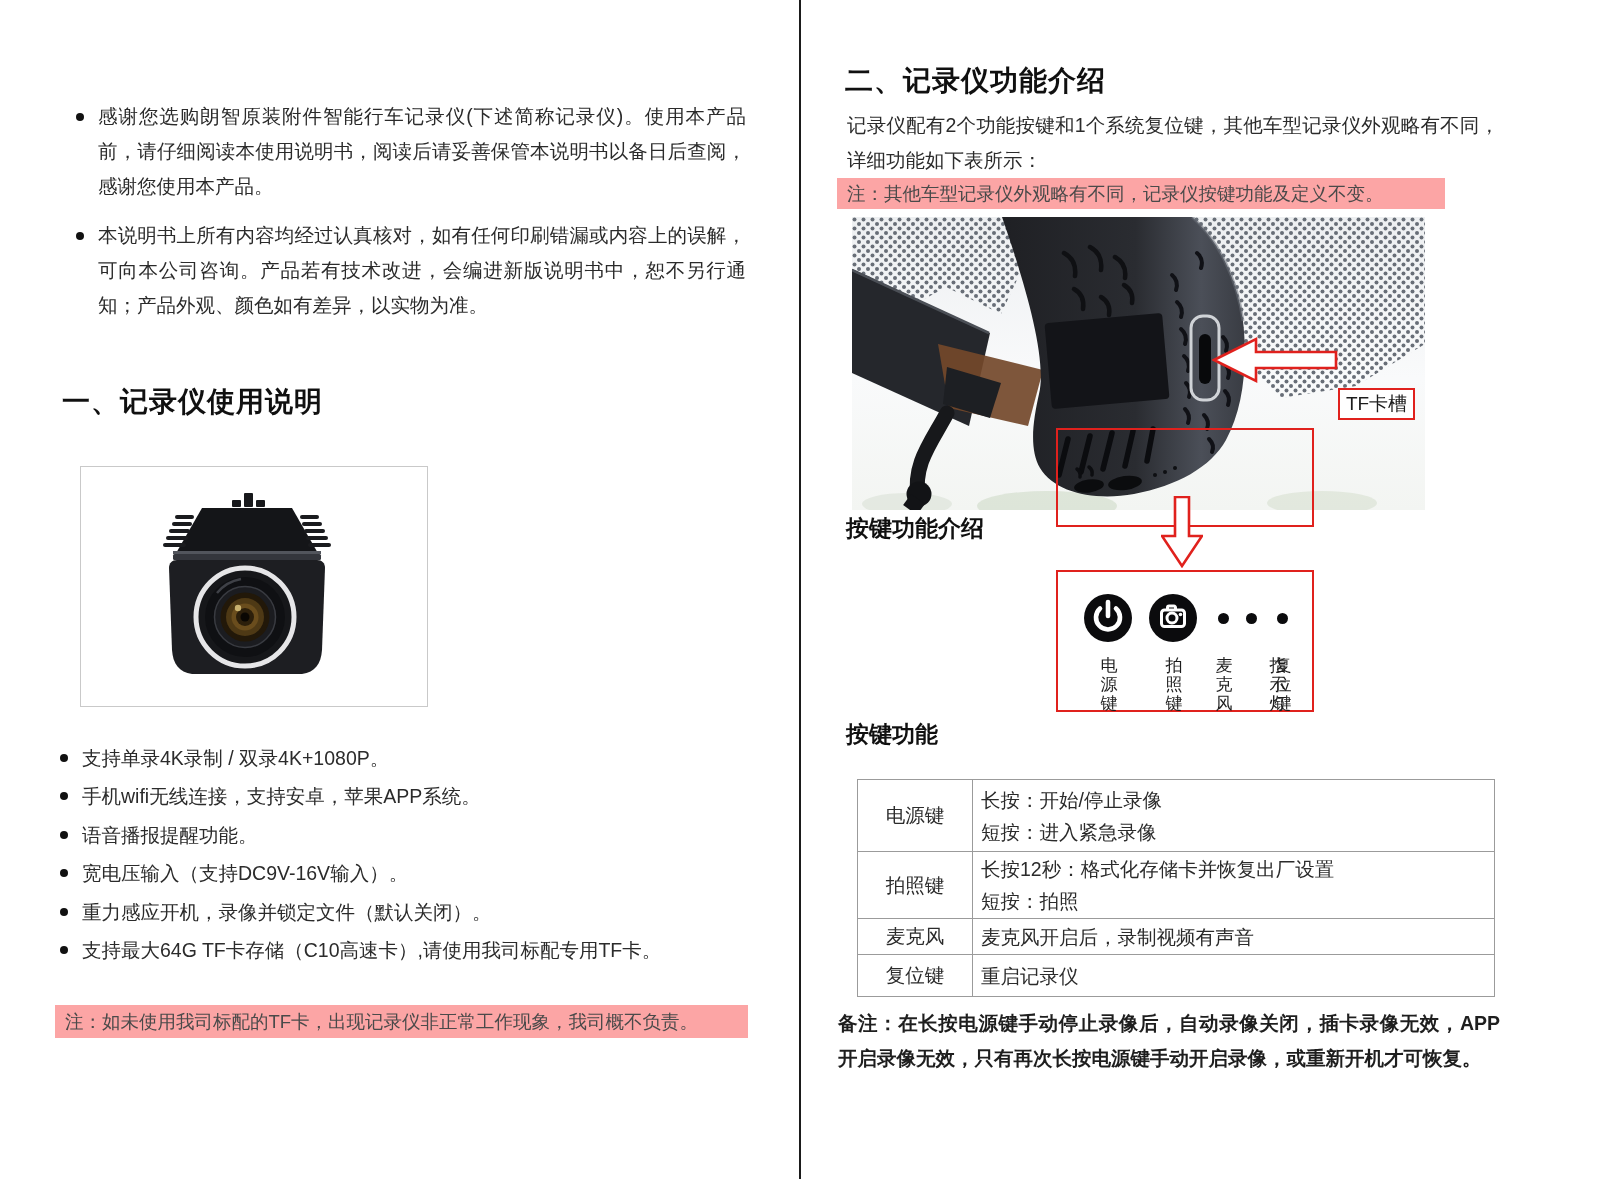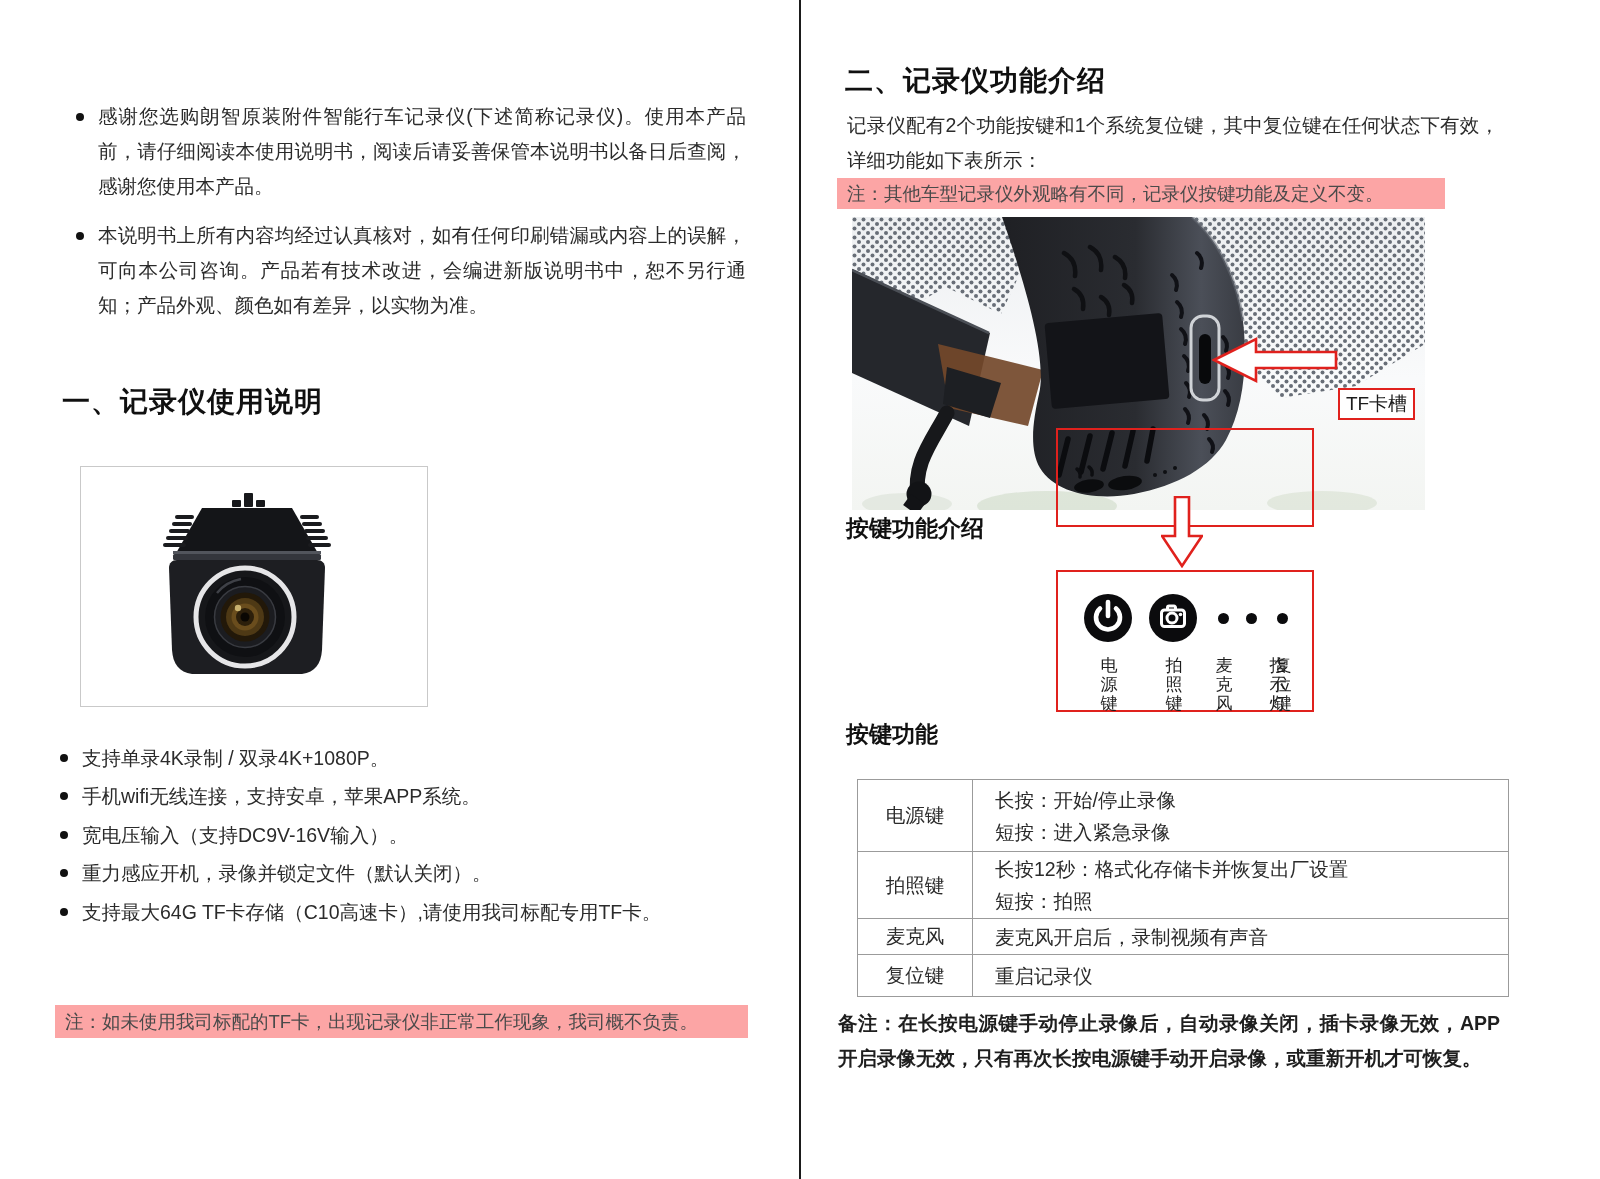--- a/index.html
+++ b/index.html
@@ -61,21 +61,21 @@
   .dot{position:absolute;top:41px;width:11px;height:11px;border-radius:50%;background:#0b0b0d;}
   .vlabel{
     position:absolute;top:84px;width:22px;text-align:center;
     font-size:17px;line-height:19px;font-weight:500;color:#1d1d1d;
     word-break:break-all;
   }
   
   .fn-table{left:857px;top:779px;border-collapse:collapse;}
   .fn-table td{border:1px solid #9b9b9b;font-size:19.5px;color:#2b2b2b;}
   .fn-table td.k{width:112px;text-align:center;}
-  .fn-table td.d{width:512px;padding-left:22px;}
+  .fn-table td.d{width:512px;padding-left:8px;}
   .fn-table .l{line-height:32px;}
   .remark{left:838px;top:1006px;width:662px;font-size:19.5px;font-weight:700;line-height:35px;color:#1e1e1e;text-align:justify;}
 </style>
 </head>
 <body>
 
 <div class="abs divider"></div>
 
 <ul class="abs intro-list">
   <li>感谢您选购朗智原装附件智能行车记录仪(下述简称记录仪)。使用本产品前，请仔细阅读本使用说明书，阅读后请妥善保管本说明书以备日后查阅，感谢您使用本产品。</li>
@@ -116,30 +116,31 @@
     <circle cx="164" cy="150" r="9" fill="#2c1f0b"></circle>
     <circle cx="164" cy="150" r="4.5" fill="#0a0703"></circle>
     <circle cx="157" cy="141" r="3.2" fill="#d9c47e" opacity="0.85"></circle>
     <path d="M136,126 a40,40 0 0 1 24,-14" stroke="#4b4e55" stroke-width="2.5" fill="none" opacity="0.8"></path>
   </svg>
 </div>
 
 <ul class="abs feature-list">
   <li>支持单录4K录制 / 双录4K+1080P。</li>
   <li>手机wifi无线连接，支持安卓，苹果APP系统。</li>
+  <li>语音播报提醒功能。</li>
   <li>宽电压输入（支持DC9V-16V输入）。</li>
   <li>重力感应开机，录像并锁定文件（默认关闭）。</li>
   <li>支持最大64G TF卡存储（C10高速卡）,请使用我司标配专用TF卡。</li>
 </ul>
 
 <div class="abs note-bar note-left">注：如未使用我司标配的TF卡，出现记录仪非正常工作现象，我司概不负责。</div>
 
 <div class="abs sec-title sec2-title">二、记录仪功能介绍</div>
 
-<div class="abs intro-par">记录仪配有2个功能按键和1个系统复位键，其中复位键在任何状态下有效，详细功能如下表所示：</div>
+<div class="abs intro-par">记录仪配有2个功能按键和1个系统复位键，其他车型记录仪外观略有不同，详细功能如下表所示：</div>
 
 <div class="abs note-bar note-right">注：其他车型记录仪外观略有不同，记录仪按键功能及定义不变。</div>
 
 <div class="abs photo-wrap">
   <svg width="573" height="293" viewBox="0 0 573 293">
     <defs>
       <pattern id="frit" width="9" height="9" patternUnits="userSpaceOnUse">
         <circle cx="2.5" cy="2.5" r="2" fill="#686e77"></circle>
         <circle cx="7" cy="7" r="2" fill="#686e77"></circle>
       </pattern>

